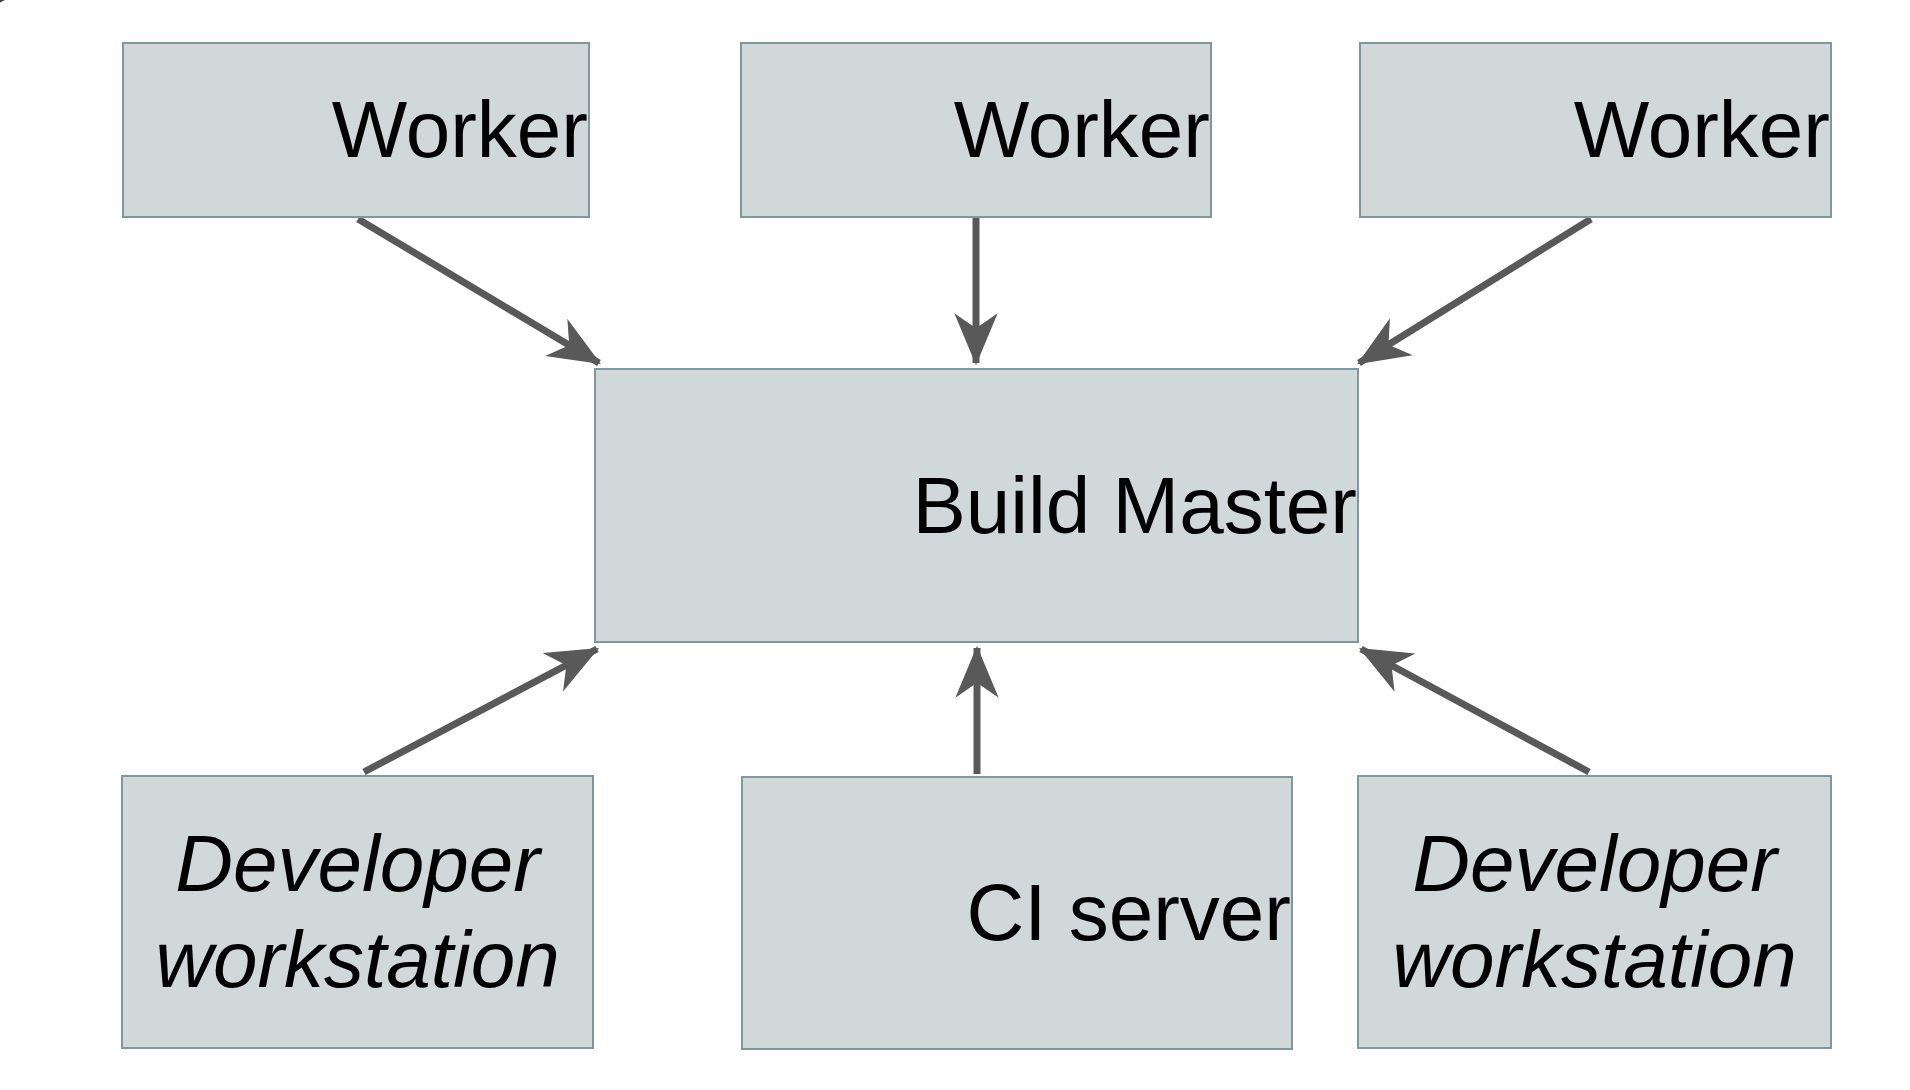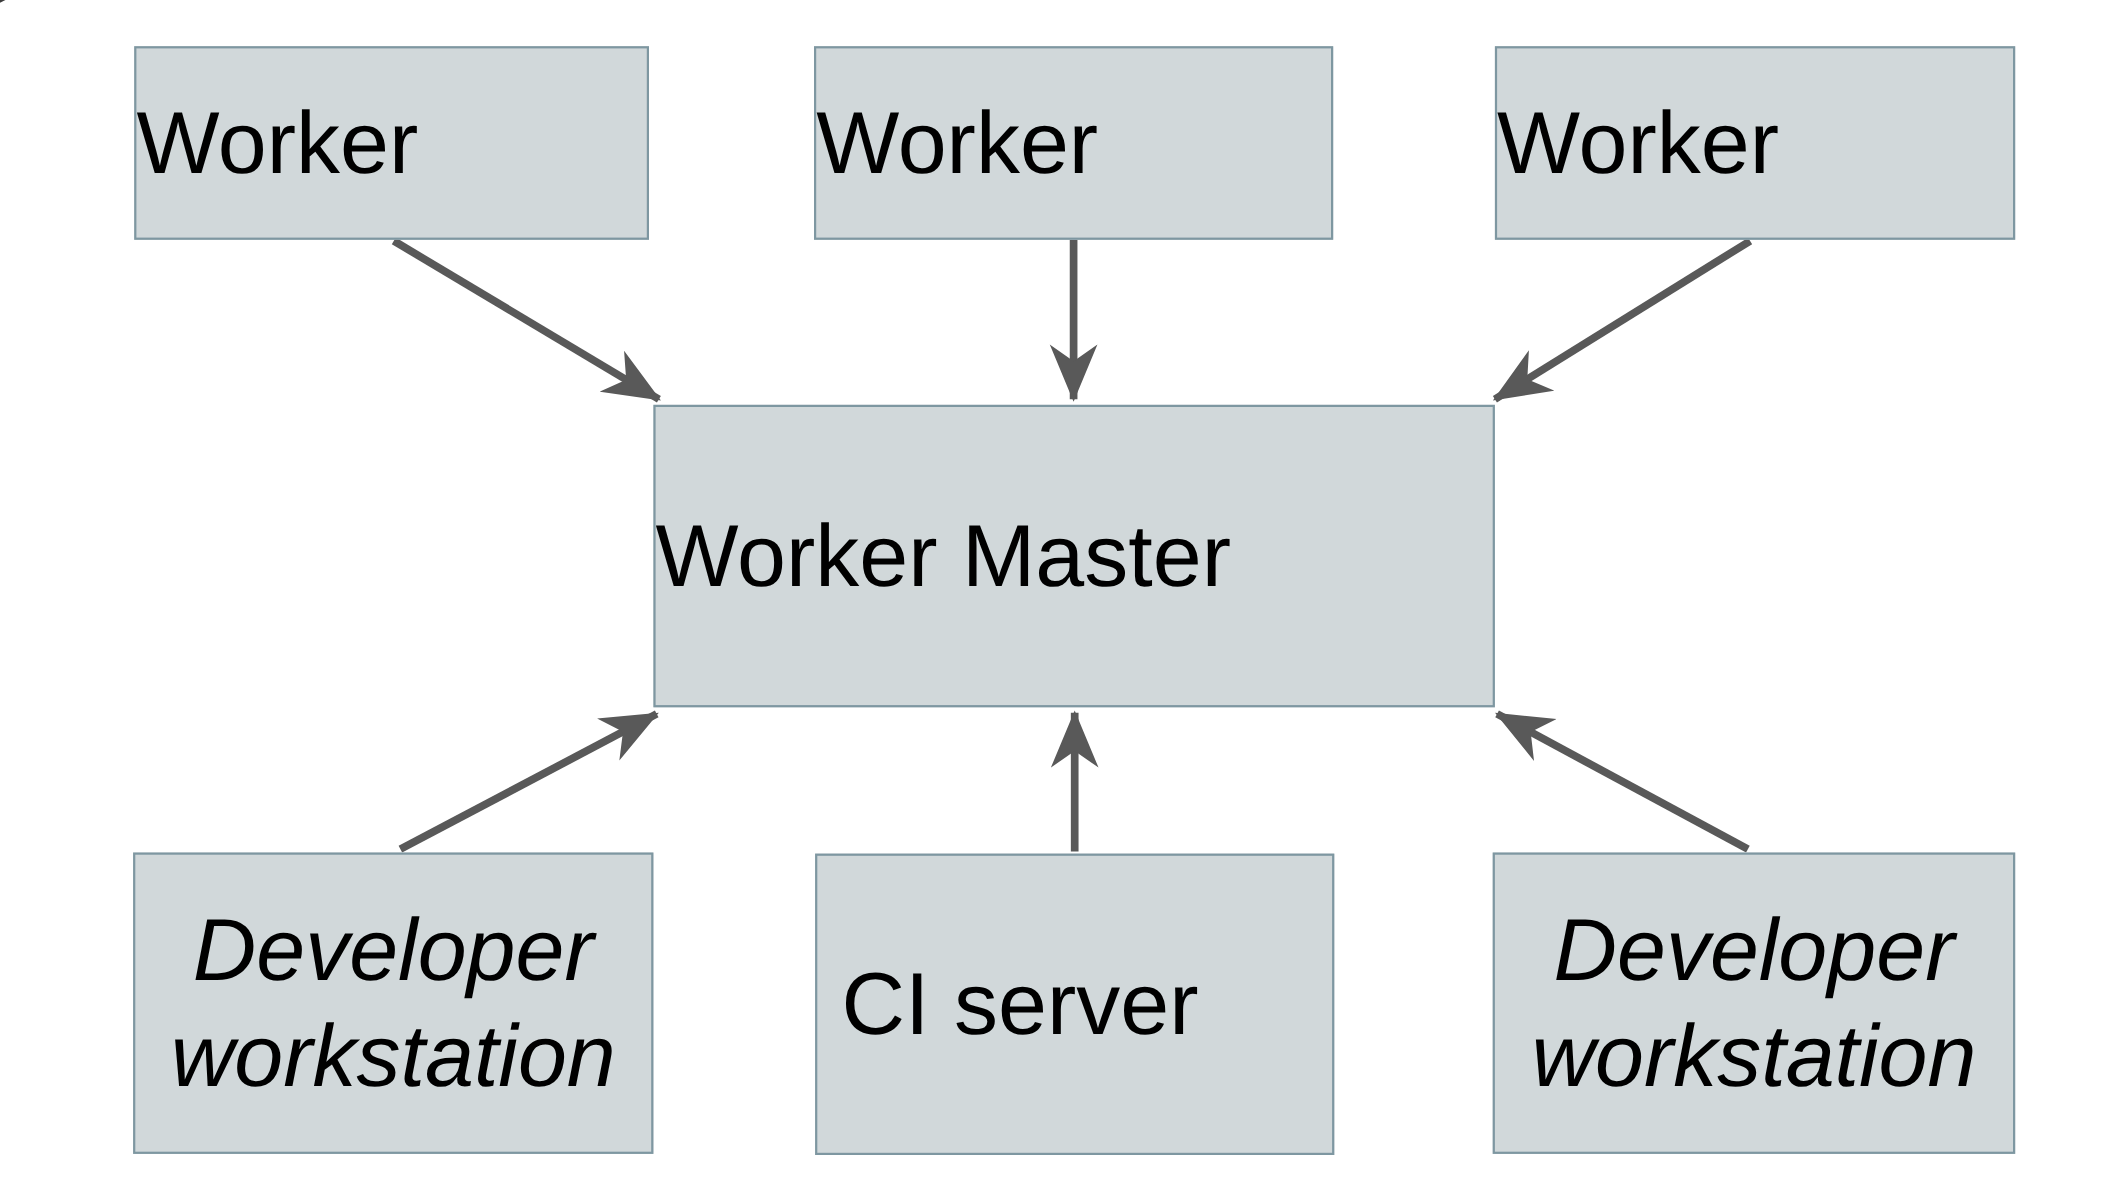--- a/index.html
+++ b/index.html
@@ -15,36 +15,36 @@
     overflow: hidden;
     font-family: "Liberation Sans", "DejaVu Sans", sans-serif;
   }
   .node {
     position: absolute;
     box-sizing: border-box;
     background: var(--node-fill, #d1d8da);
     border: 2px solid var(--node-border, #7e97a1);
     display: flex;
     align-items: center;
-    justify-content: flex-start;
+    justify-content: flex-end;
     text-align: center;
   }
   .node .label {
     color: var(--text, #000000);
     font-size: 80px;
     line-height: 1.2;
     letter-spacing: 0px;
   }
   
   .n-worker-1      { left: 122px;  top: 42px;  width: 468px; height: 176px; }
   .n-worker-2      { left: 740px;  top: 42px;  width: 472px; height: 176px; }
   .n-worker-3      { left: 1359px; top: 42px;  width: 473px; height: 176px; }
   .n-build-master  { left: 594px;  top: 368px; width: 765px; height: 275px; }
   .n-dev-left      { left: 121px;  top: 775px; width: 473px; height: 274px; }
-  .n-ci-server     { left: 741px;  top: 776px; width: 472px; height: 274px; padding-left: 22px; }
+  .n-ci-server     { left: 741px;  top: 776px; width: 552px; height: 274px; padding-left: 22px; }
   .n-dev-right     { left: 1357px; top: 775px; width: 475px; height: 274px; }
   .n-dev-left .label, .n-dev-right .label { padding: 0 10px; font-style: italic; }
 
   .arrows {
     position: absolute;
     left: 0; top: 0;
     width: 1910px;
     height: 1090px;
     pointer-events: none;
   }
@@ -93,21 +93,21 @@
 
   <div class="node n-worker-2">
     <span class="label">Worker</span>
   </div>
 
   <div class="node n-worker-3">
     <span class="label">Worker</span>
   </div>
 
   <div class="node n-build-master">
-    <span class="label">Worker Master</span>
+    <span class="label">Build Master</span>
   </div>
 
   <div class="node n-dev-left">
     <span class="label">Developer workstation</span>
   </div>
 
   <div class="node n-ci-server">
     <span class="label">CI server</span>
   </div>
 

